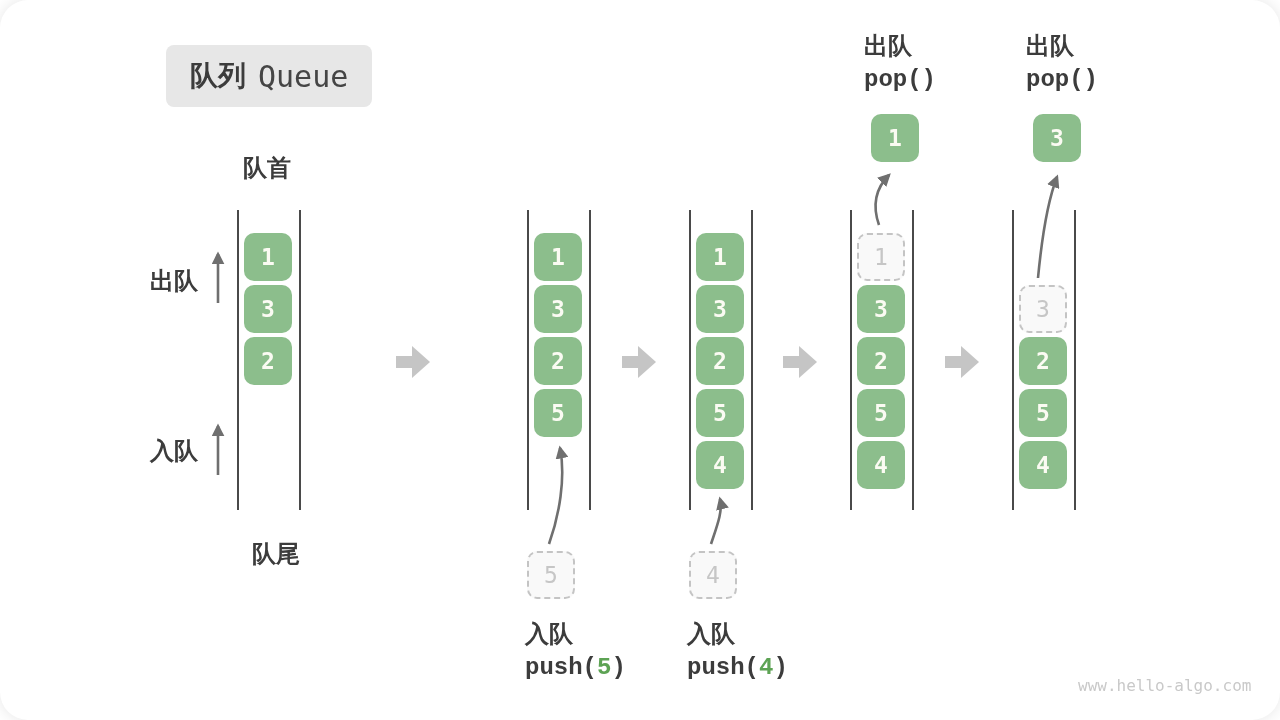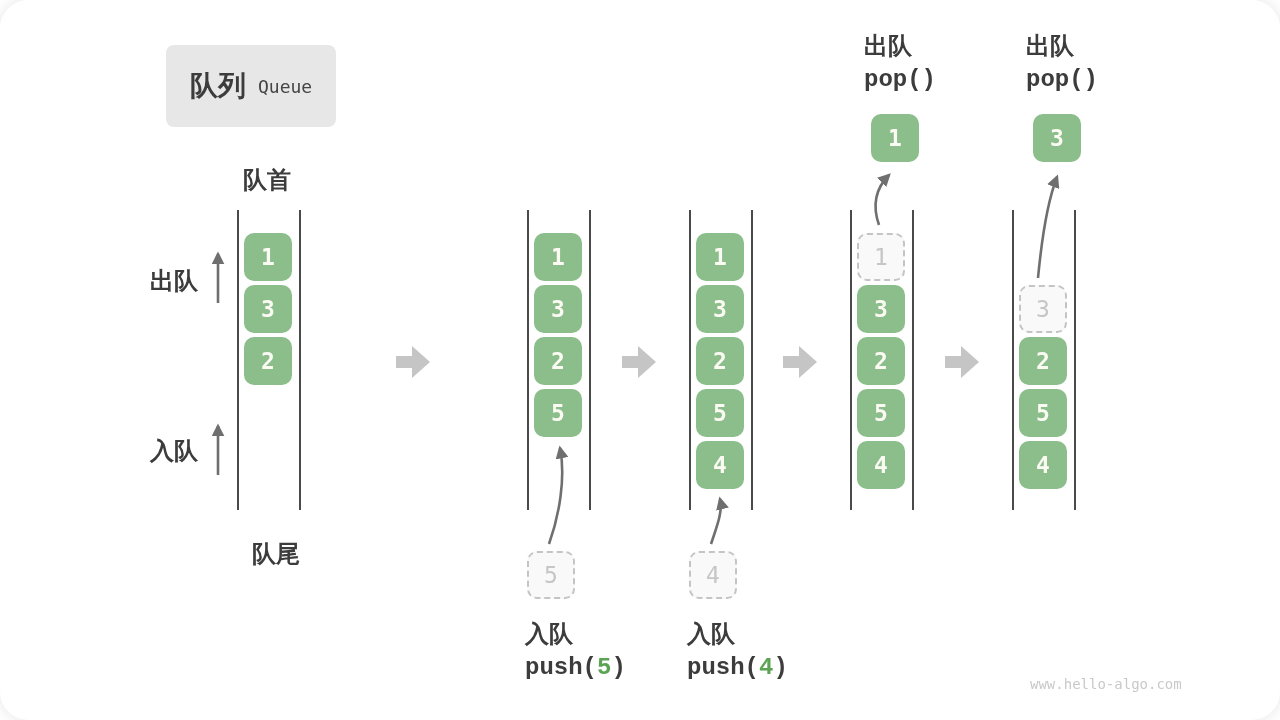--- a/index.html
+++ b/index.html
@@ -2,53 +2,53 @@
 <html><head>
 <meta charset="utf-8">
 <style>
   html,body{margin:0;padding:0;background:#ffffff;}
   body{font-family:"DejaVu Sans",sans-serif;}
   #canvas{
     position:relative;width:1280px;height:720px;background:#ffffff;
     border-radius:28px;box-shadow:0 0 16px rgba(0,0,0,.10);overflow:hidden;
   }
   .title-box{
-    position:absolute;left:166px;top:45px;height:56px;padding:13px 24px;
+    position:absolute;left:166px;top:45px;height:56px;padding:3px 24px;
     background:var(--title-bg);border-radius:8px;
     display:inline-flex;align-items:center;gap:12px;
   }
   .title-zh{font-size:28px;font-weight:700;color:var(--text-dark);}
-  .title-en{font-size:18px;font-weight:500;color:#454545;font-family:"DejaVu Sans Mono",monospace;}
+  .title-en{font-size:30px;font-weight:500;color:#454545;font-family:"DejaVu Sans Mono",monospace;}
   .cjk-label{
     position:absolute;font-size:24px;font-weight:700;color:var(--text-dark);
     white-space:nowrap;
   }
-  .lbl-front{left:234px;top:164px;width:66px;text-align:center;}
+  .lbl-front{left:234px;top:152px;width:66px;text-align:center;}
   .lbl-rear{left:234px;top:538px;width:66px;text-align:right;}
   .lbl-dequeue{left:118px;top:265px;width:80px;text-align:right;}
   .lbl-enqueue{left:118px;top:435px;width:80px;text-align:right;}
   .wall{position:absolute;width:1.6px;background:var(--wall);}
   .cell{
     position:absolute;width:48px;height:48px;border-radius:10px;
     background:var(--cell-green);color:var(--cell-text);
     display:flex;align-items:center;justify-content:center;
     font-family:"DejaVu Sans Mono",monospace;font-size:23px;font-weight:600;
     box-sizing:border-box;
   }
   .cell.dashed{
     background:var(--dashed-bg);border:2px dashed var(--dashed-border);
     color:var(--dashed-text);font-weight:500;
   }
   .op{position:absolute;white-space:nowrap;}
   .op .op-label{font-size:24px;font-weight:700;color:var(--text-dark);line-height:33px;display:block;}
   .op .op-code{font-family:Liberation Mono, monospace;font-size:24px;font-weight:600;color:var(--text-dark);line-height:34px;display:block;}
   .op .op-arg{color:var(--arg-green);font-weight:700;}
   .watermark{
-    position:absolute;left:1030px;top:676px;
-    font-family:"DejaVu Sans Mono",monospace;font-size:14px;color:var(--watermark-gray);
+    position:absolute;left:1078px;top:676px;
+    font-family:"DejaVu Sans Mono",monospace;font-size:16px;color:var(--watermark-gray);
   }
   #arrow-layer{position:absolute;left:0;top:0;pointer-events:none;}
 </style>
 </head>
 <body>
 
 <div id="canvas" style="--cell-green: #8cbe8c; --cell-text: #fbfbf3; --arg-green: #5da354; --dashed-border: #c4c4c4; --dashed-text: #c6c6c6; --dashed-bg: #f9f9f9; --wall: #4a4a4a; --text-dark: #3c3c3c; --title-bg: #e7e7e7; --watermark-gray: #c9c9c9;">
   <svg id="arrow-layer" width="1280" height="720">
       <defs>
         <marker id="ah" viewBox="0 0 10 10" refX="8" refY="5" markerWidth="5" markerHeight="5" orient="auto-start-reverse">

